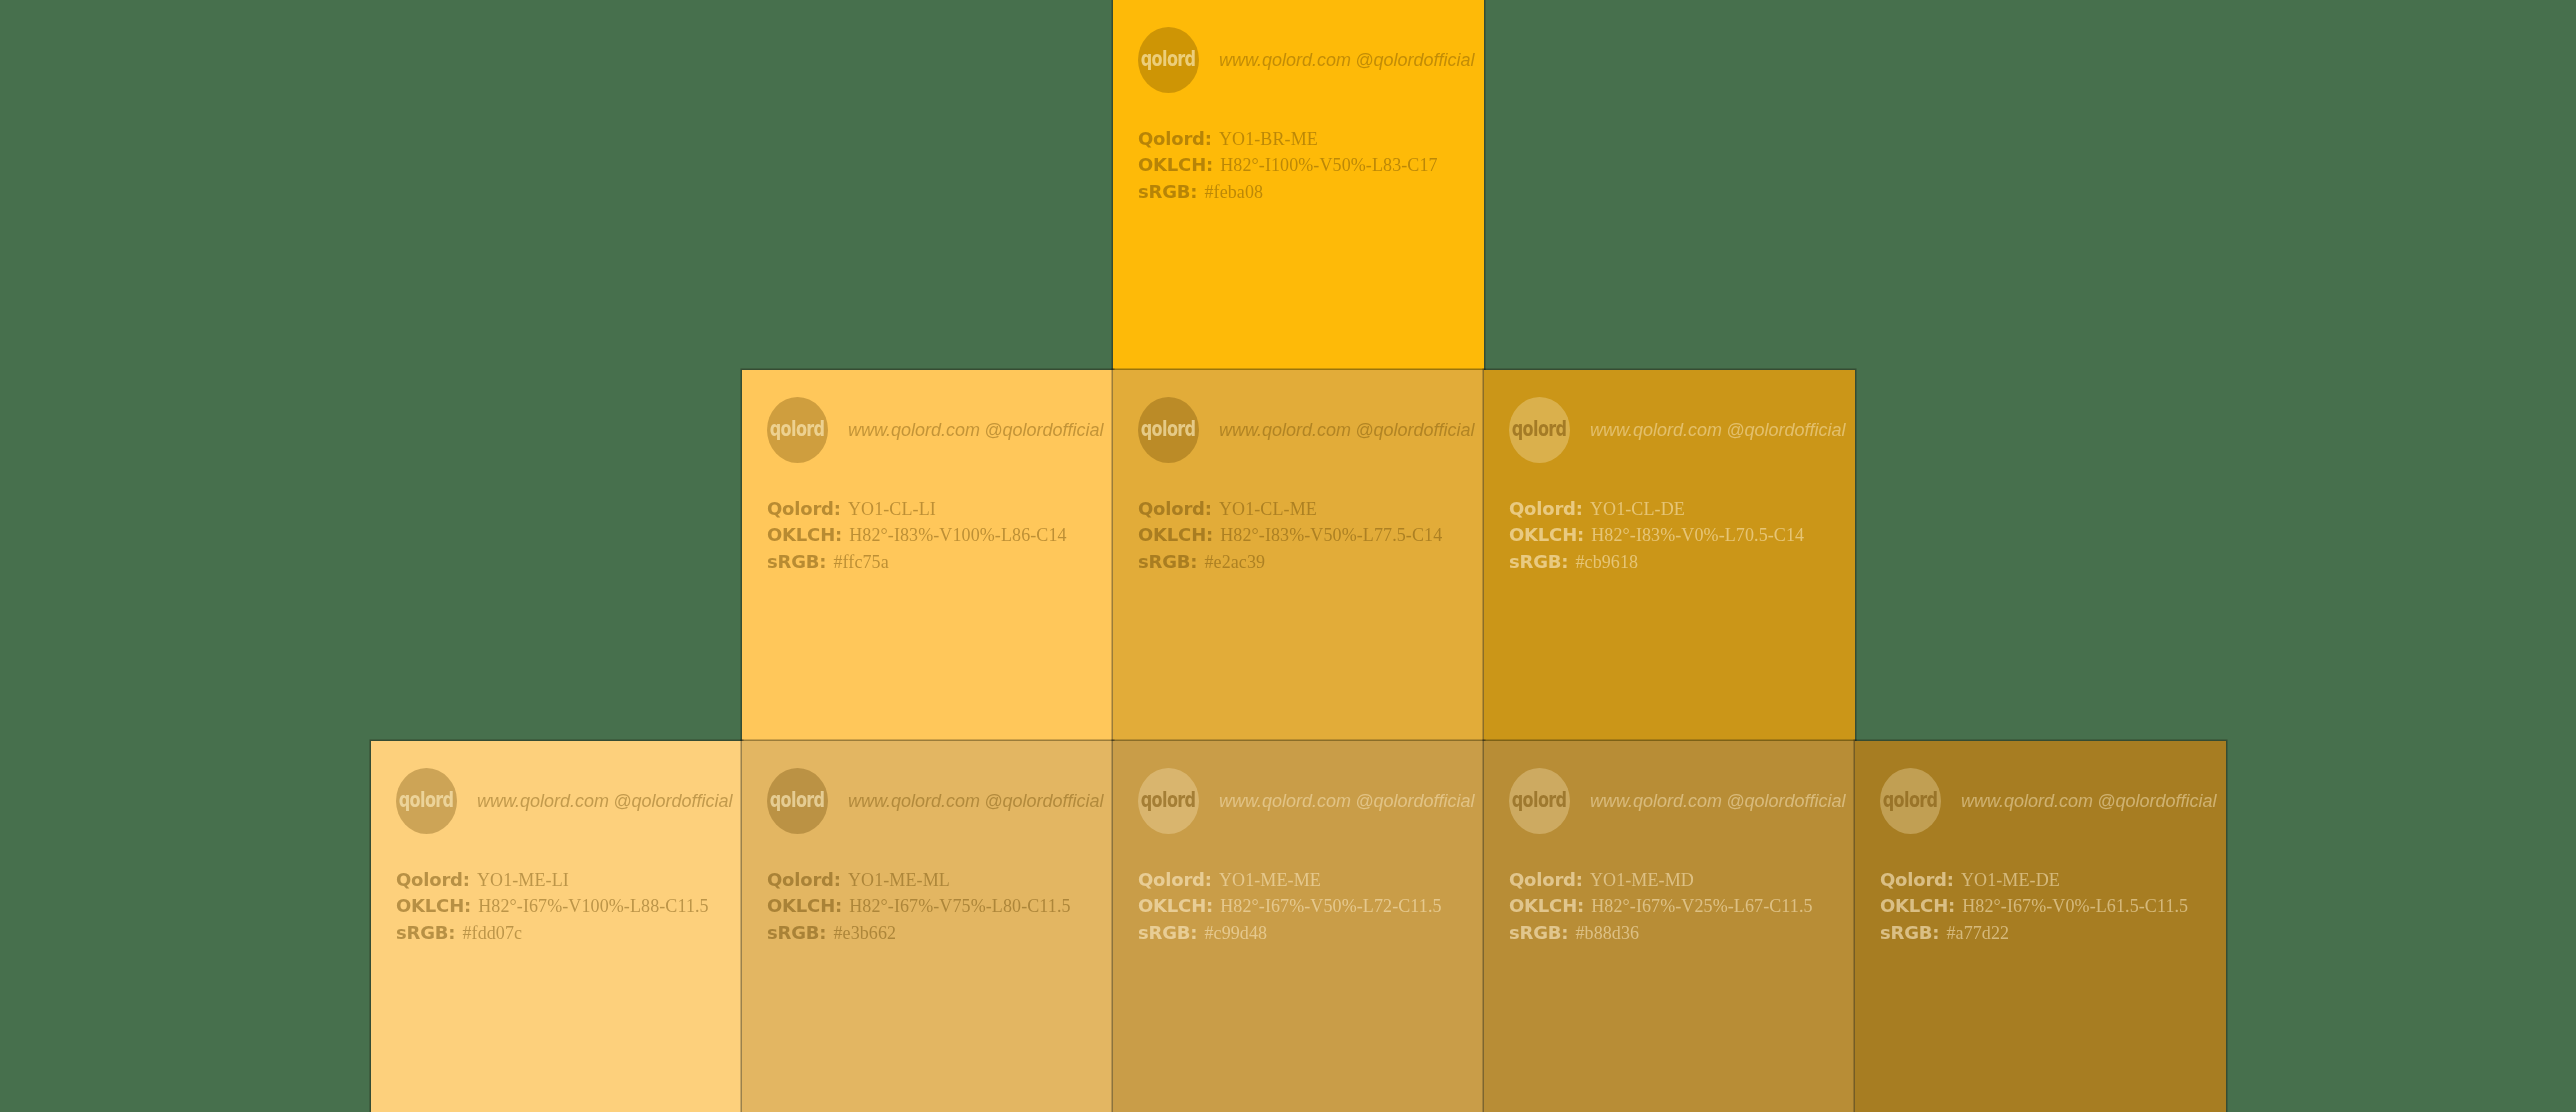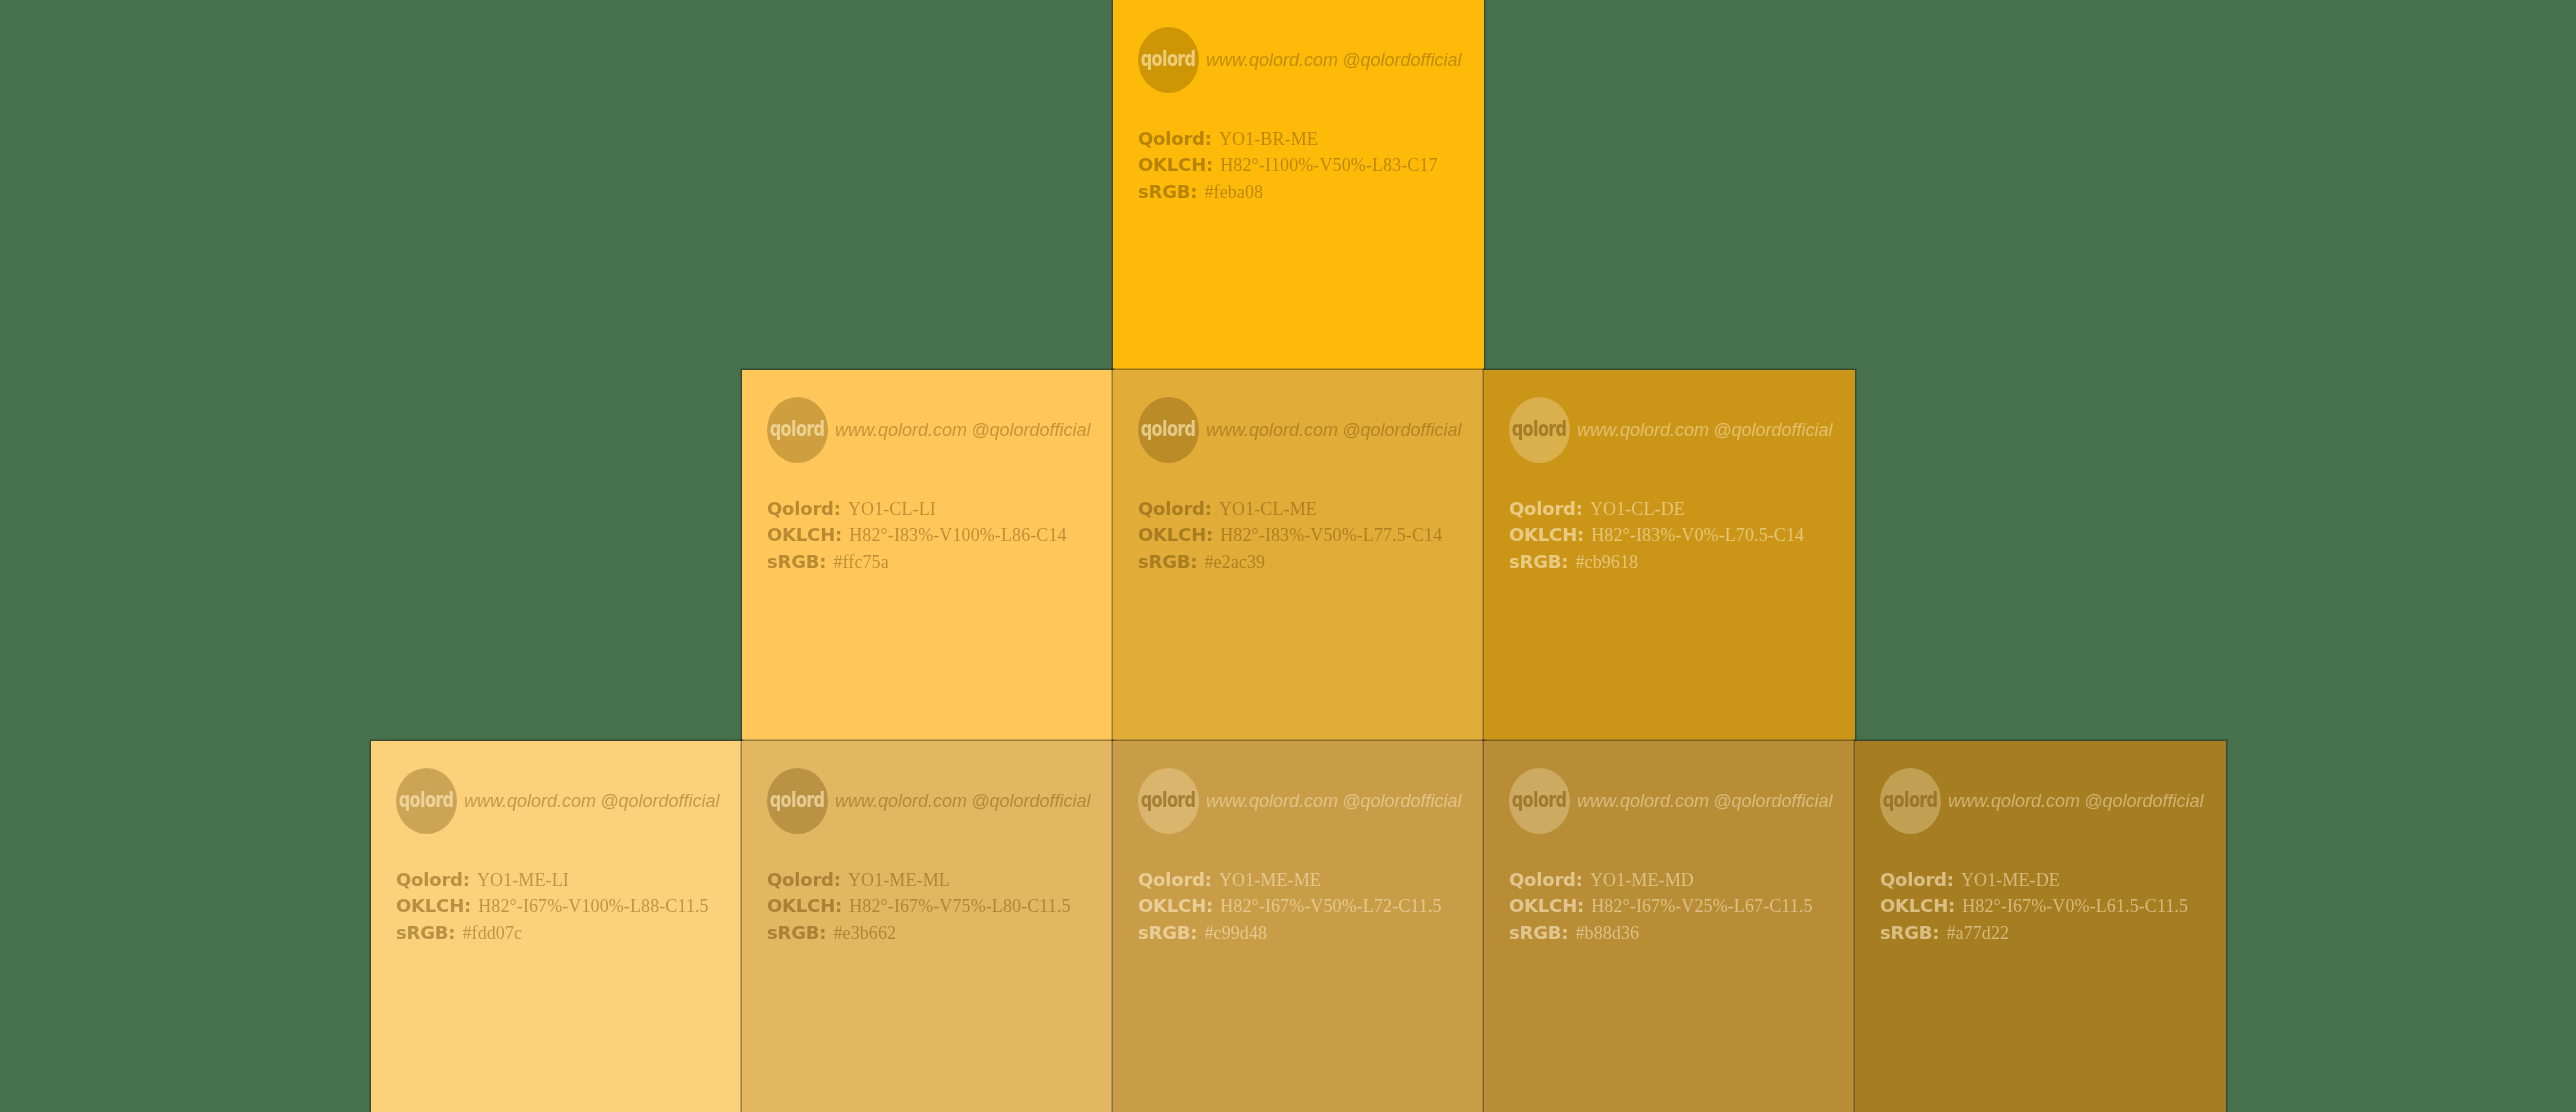--- a/index.html
+++ b/index.html
@@ -26,21 +26,21 @@
     position:absolute;
     left:25px;
     top:20.6px;
     width:330px;
   }
 
   
   .brand {
     display:flex;
     align-items:center;
-    gap:7px;
+    gap:20px;
     height:77px;
   }
   .logo-badge {
     position:relative;
     width:61px; height:77px;
     flex:0 0 61px;
     display:flex;
     align-items:center;
     justify-content:center;
   }

